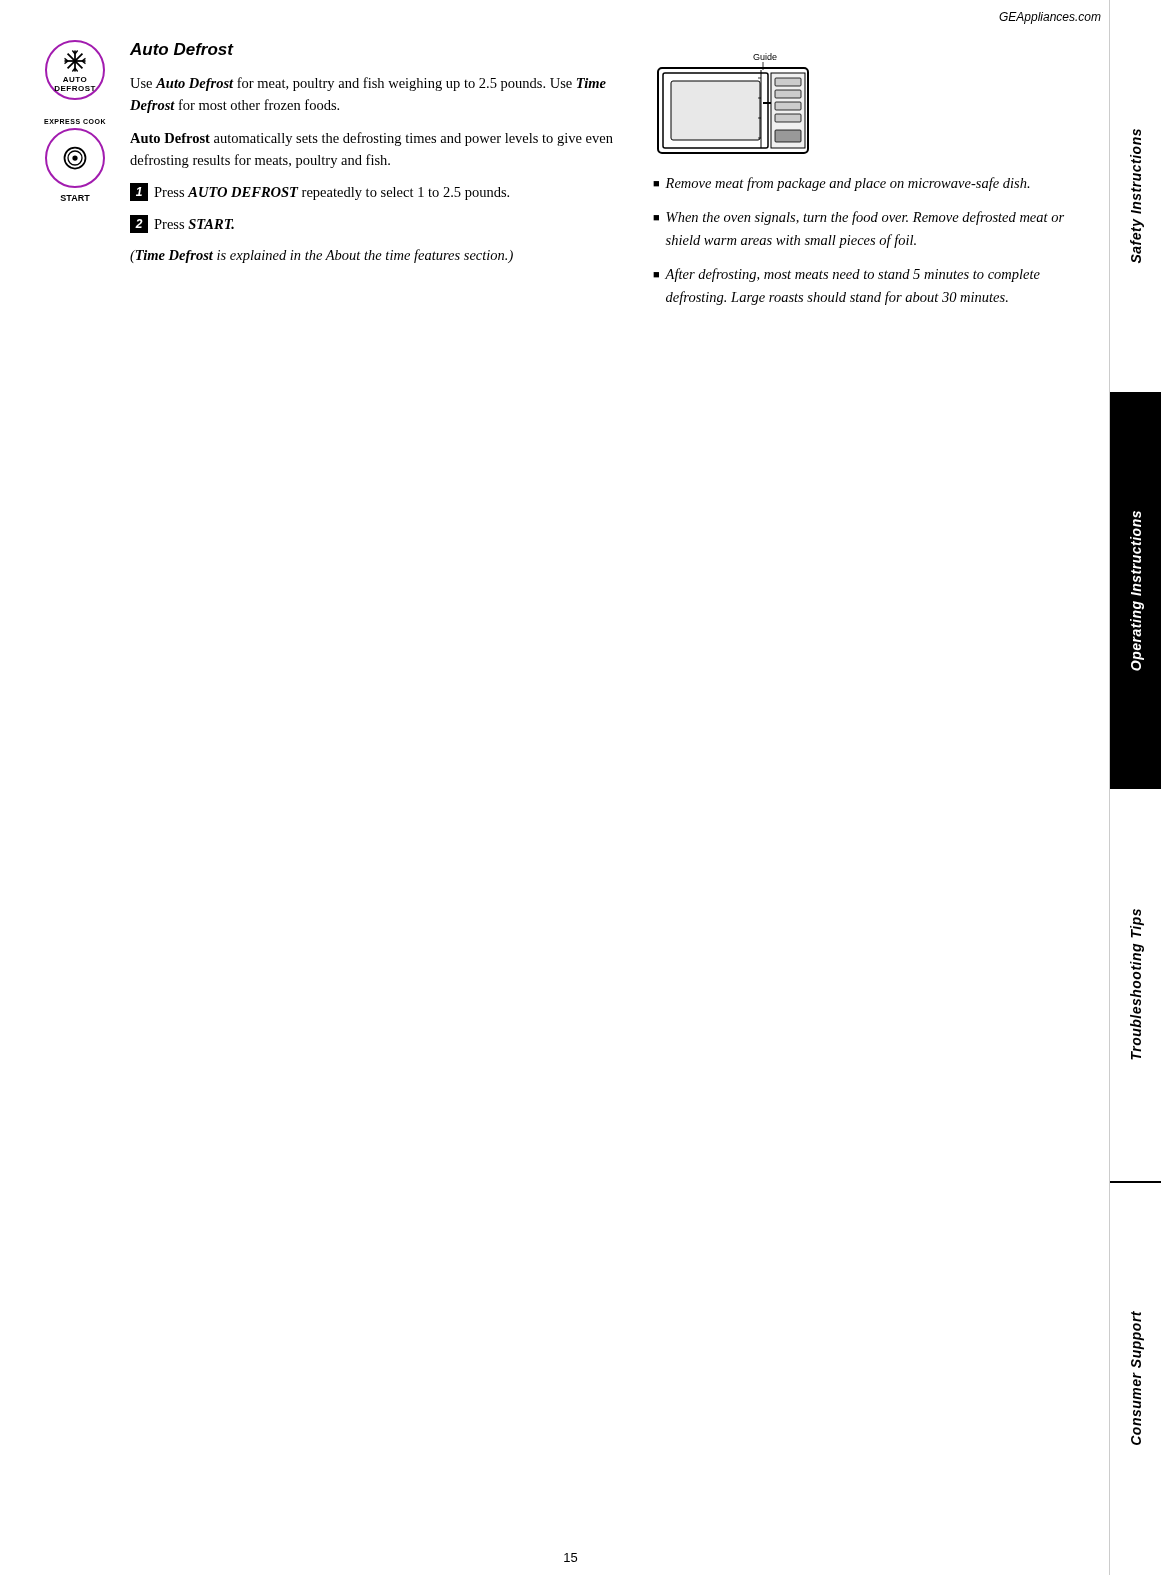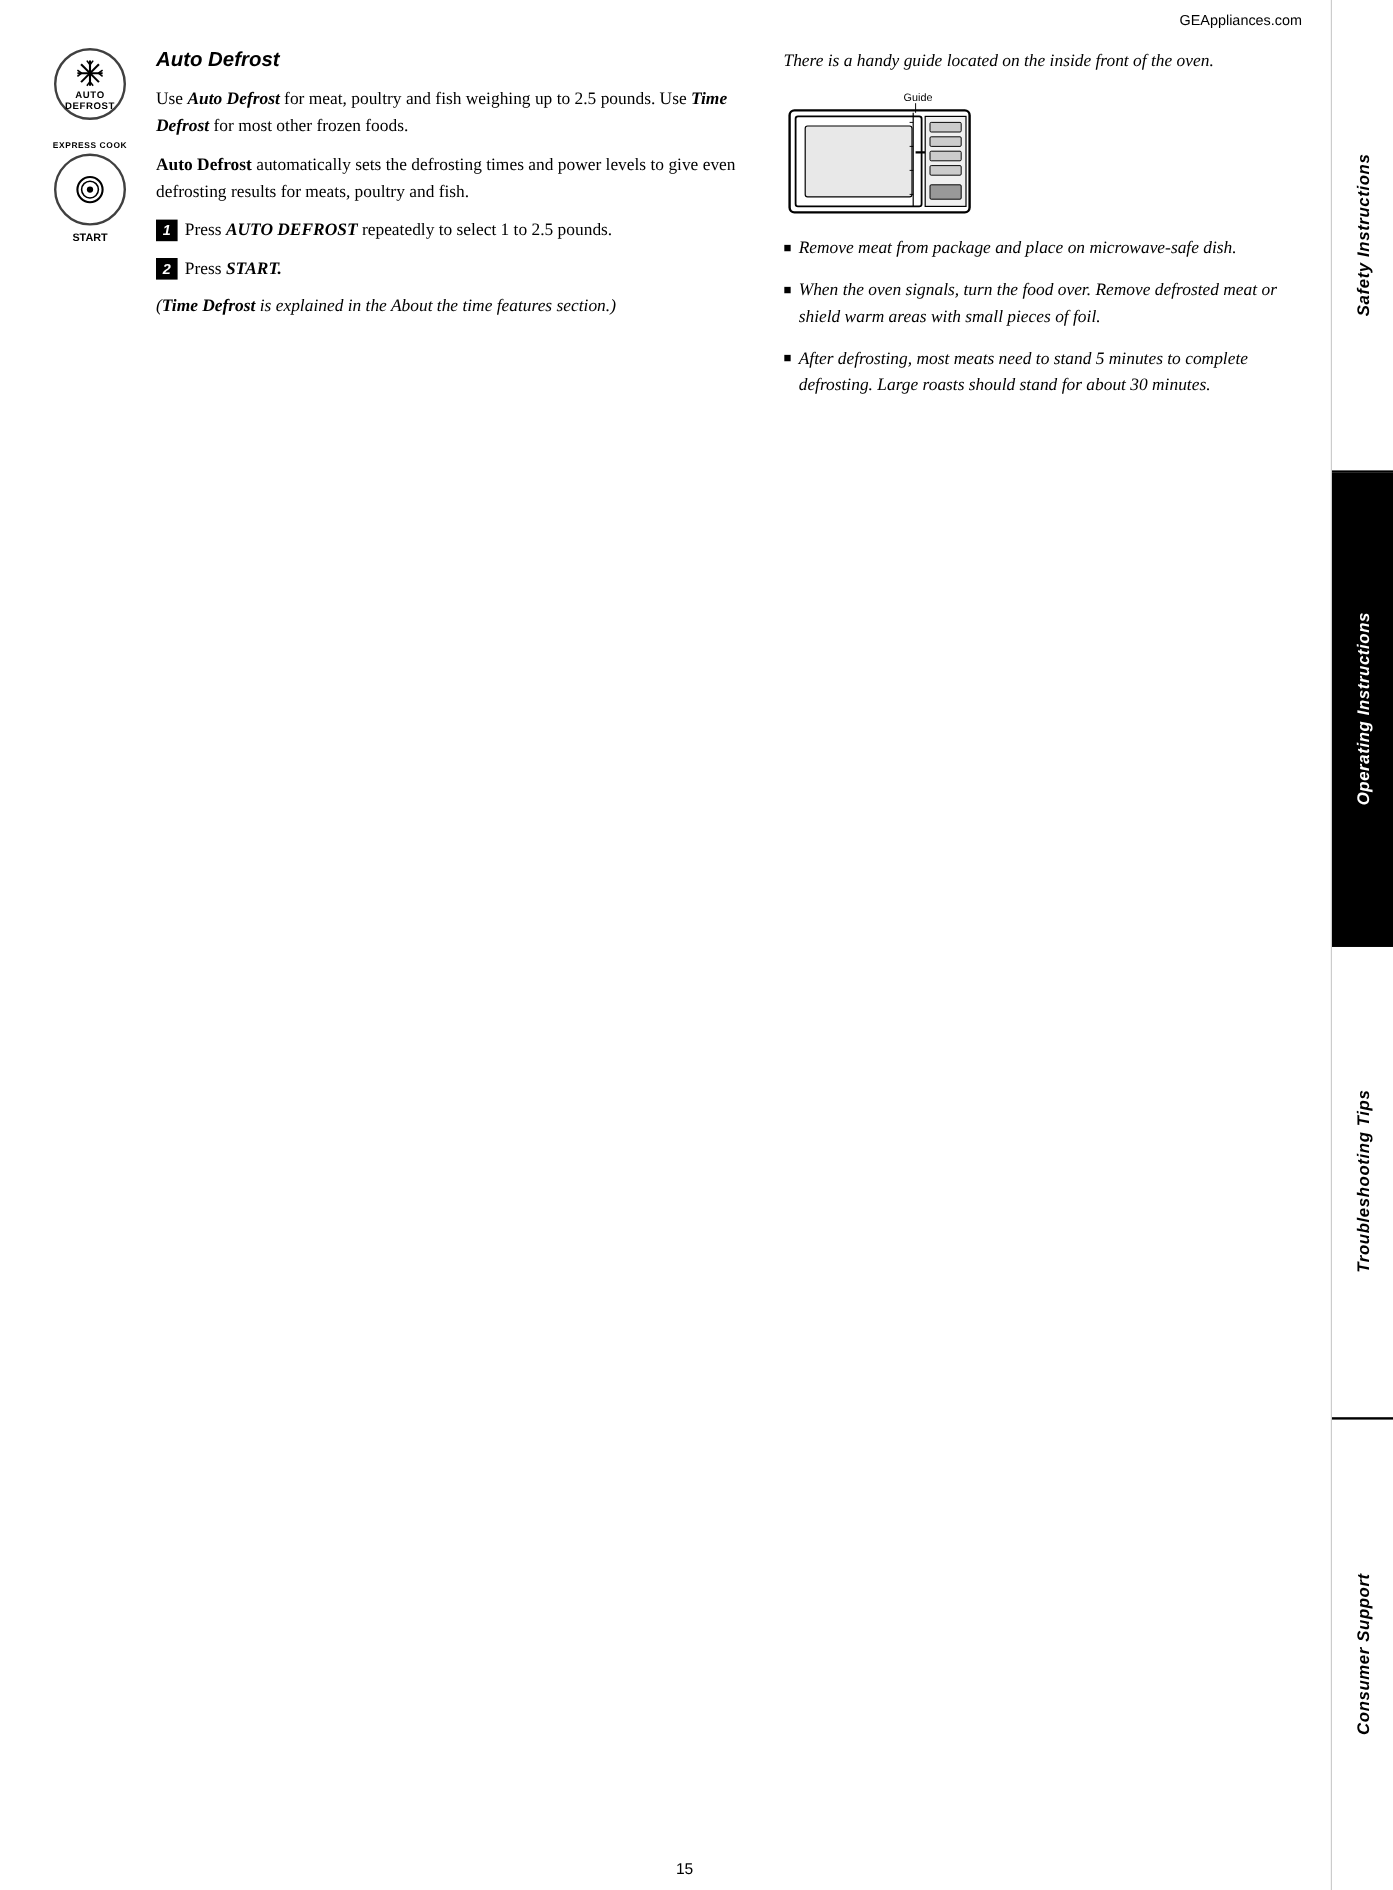--- a/index.html
+++ b/index.html
@@ -61,23 +61,24 @@
     }
 
     .sidebar-label.black {
       color: #000;
     }
 
     
     .header {
       position: absolute;
       top: 10px;
-      right: 76px;
+      right: 60px;
       font-family: Arial, sans-serif;
       font-size: 12px;
+      font-style: italic;
       color: #000;
     }
 
     
     .main-content {
       position: absolute;
       top: 40px;
       left: 30px;
       right: 60px;
       bottom: 40px;
@@ -98,21 +99,21 @@
     .icon-box {
       display: flex;
       flex-direction: column;
       align-items: center;
       width: 75px;
     }
 
     .icon-circle {
       width: 60px;
       height: 60px;
-      border: 2px solid #404040;
+      border: 2px solid #a21caf;
       border-radius: 50%;
       display: flex;
       flex-direction: column;
       align-items: center;
       justify-content: center;
       margin-bottom: 3px;
     }
 
     .icon-circle svg {
       width: 28px;
@@ -349,21 +350,20 @@
             Press <b><i>START.</i></b>
           </div>
         </div>
 
         <p class="italic-note">
           (<i><b>Time Defrost</b> is explained in the <i>About the time features</i> section.</i>)
         </p>
       </div>
 
       <div class="col-right">
-        <p class="italic-intro">There is a handy guide located on the inside front of the oven.</p>
 
         <div class="microwave-diagram">
           <svg width="165" height="115" viewBox="0 0 165 115" xmlns="http://www.w3.org/2000/svg">
 
             <text x="100" y="12" font-family="Arial" font-size="9" fill="black">Guide</text>
             <line x1="110" y1="14" x2="110" y2="22" stroke="black" stroke-width="0.8"></line>
 
             <rect x="5" y="20" width="150" height="85" rx="4" ry="4" fill="none" stroke="black" stroke-width="2"></rect>
 
             <rect x="10" y="25" width="105" height="75" rx="2" fill="none" stroke="black" stroke-width="1.5"></rect>

